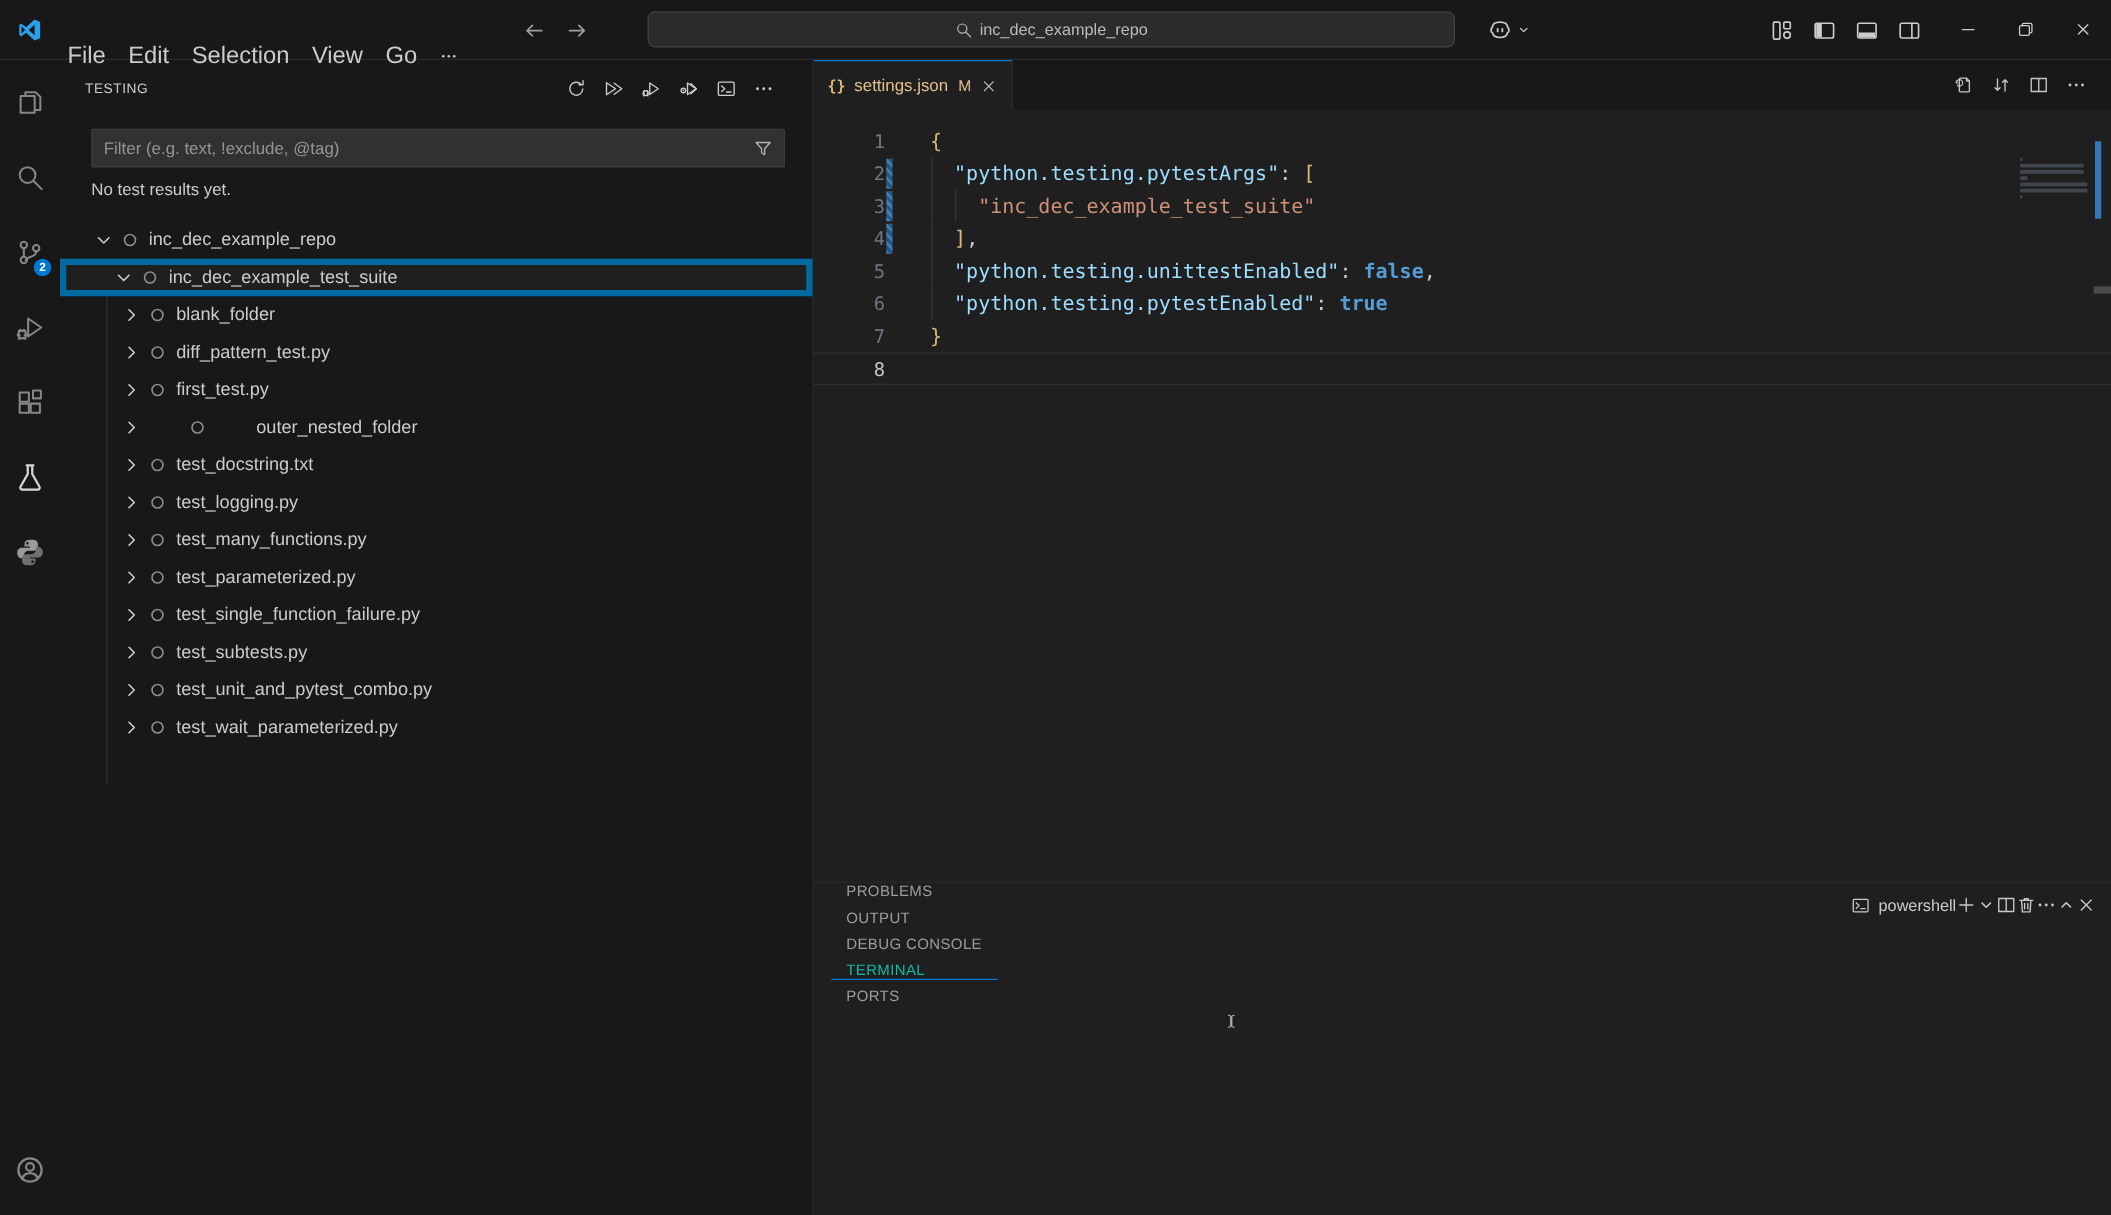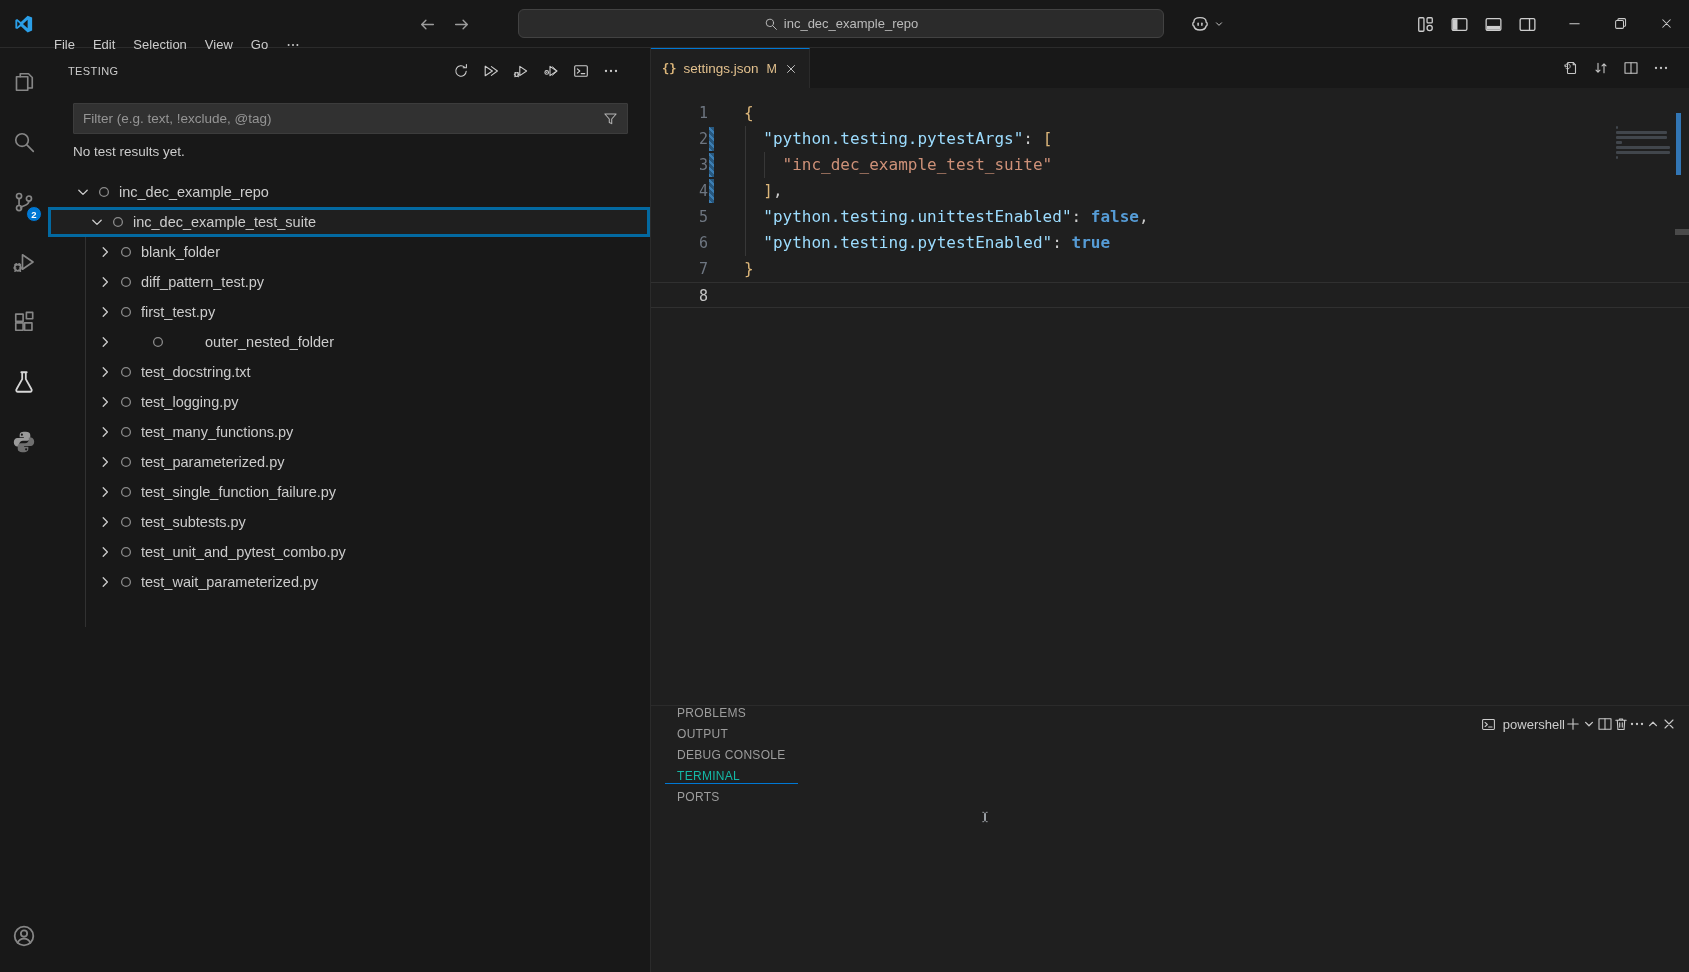--- a/index.html
+++ b/index.html
@@ -6,21 +6,21 @@
   html,body { width:1689px; height:972px; overflow:hidden; background:#1f1f1f;
               font-family:"Liberation Sans", sans-serif; }
   .app { position:relative; width:1689px; height:972px; }
 
   
   .titlebar { height:48px; background:#181818; border-bottom:1px solid #2b2b2b;
               display:flex; align-items:center; position:relative; }
   .logo { margin-left:13px; width:22px; height:22px; display:grid; place-items:center; }
   .logo svg { width:20px; height:20px; }
   .menus { display:flex; margin-left:10px; }
-  .menu-item { padding:0 9px; height:28px; line-height:28px; font-size:13px; color:#cccccc; border-radius:5px;margin-top:43px; }
+  .menu-item { padding:0 9px; height:28px; line-height:28px; font-size:19px; color:#cccccc; border-radius:5px;margin-top:43px; }
   .menu-item.more { display:grid; place-items:center; width:30px; }
   .nav-arrows { position:absolute; left:419px; top:0; height:48px; display:flex; gap:17px; align-items:center; color:#9d9d9d; }
   .nav-arrows .icw svg { width:17px; height:17px; }
   .search-box { position:absolute; left:518px; top:9px; width:646px; height:29px;
                 background:#2b2b2b; border:1px solid #424242; border-radius:6px;
                 display:flex; align-items:center; justify-content:center; gap:6px;
                 color:#bbbbbb; font-size:13px; }
   .search-box .icw svg { width:14px; height:14px; }
   .copilot { position:absolute; left:1190px; top:0; height:48px; display:flex; align-items:center; gap:3px; color:#c9c9c9; }
   .copilot svg { width:20px; height:20px; }
@@ -54,21 +54,21 @@
             display:flex; align-items:center; padding:0 9px; }
   .filter input { flex:1; background:transparent; border:none; outline:none; color:#cccccc; font-size:13.5px;
                   font-family:"Liberation Sans", sans-serif; }
   .filter input::placeholder { color:#959595; }
   .filter .icw { color:#b5b5b5; }
   .filter svg { width:15px; height:15px; }
   .sb-status { margin:10px 0 0 25px; font-size:13.5px; color:#cccccc; height:20px; }
   .tree { margin-top:13px; position:relative; }
   .tree-guide { position:absolute; left:37px; top:60px; width:1px; height:390px; background:#313131; }
   .trow { height:30px; display:flex; align-items:center; color:#cccccc; font-size:14.5px; position:relative; }
-  .trow.selected { border:3px solid #0369a1; background:rgba(255,255,255,.03); }
+  .trow.selected { border:5px solid #0369a1; background:rgba(255,255,255,.03); }
   .twisty { width:16px; height:16px; margin-right:6px; color:#cccccc; flex:none; }
   .twisty svg { width:16px; height:16px; }
   .tstate { width:14px; height:14px; margin-right:8px; color:#8b8b8b; flex:none; }
   .tstate svg { width:14px; height:14px; }
 
   
   .editor-col { flex:1; min-width:0; display:flex; flex-direction:column; background:#1f1f1f; border-left:1px solid #2b2b2b; }
   .tabbar { height:40px; background:#181818; display:flex; align-items:stretch; }
   .tab { display:flex; align-items:center; gap:7px; padding:0 11px; background:#1f1f1f;
          border-right:1px solid #2b2b2b; border-top:1.5px solid #0078d4; font-size:13.5px; color:#e2c08d; }

